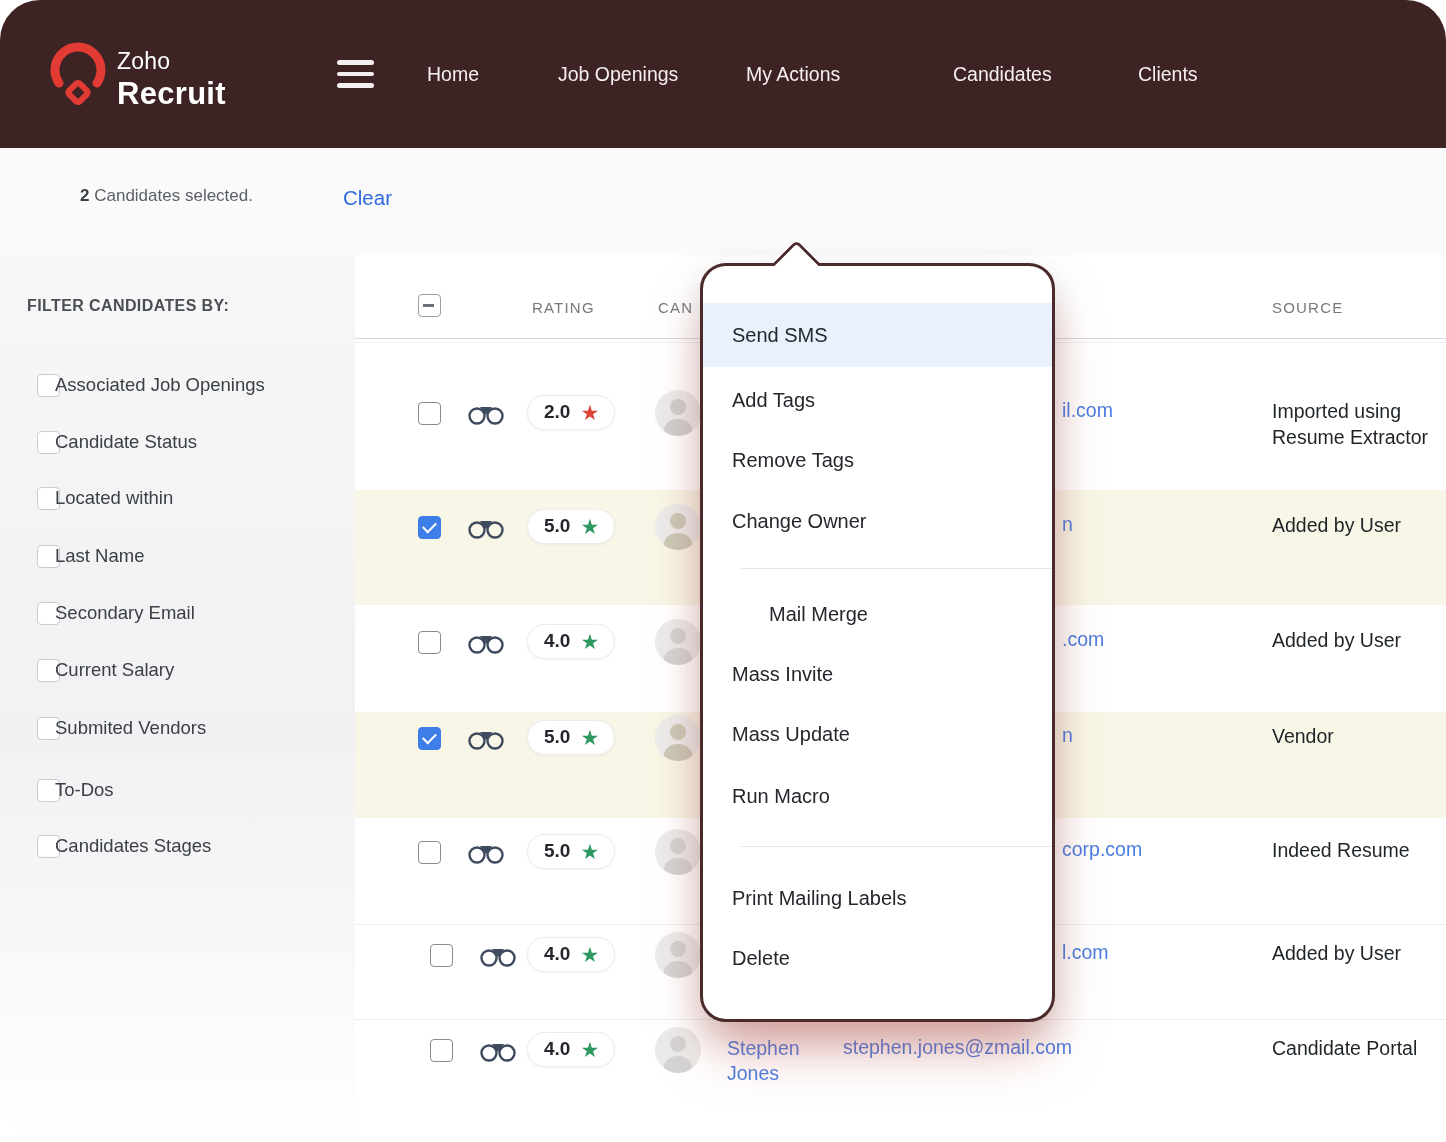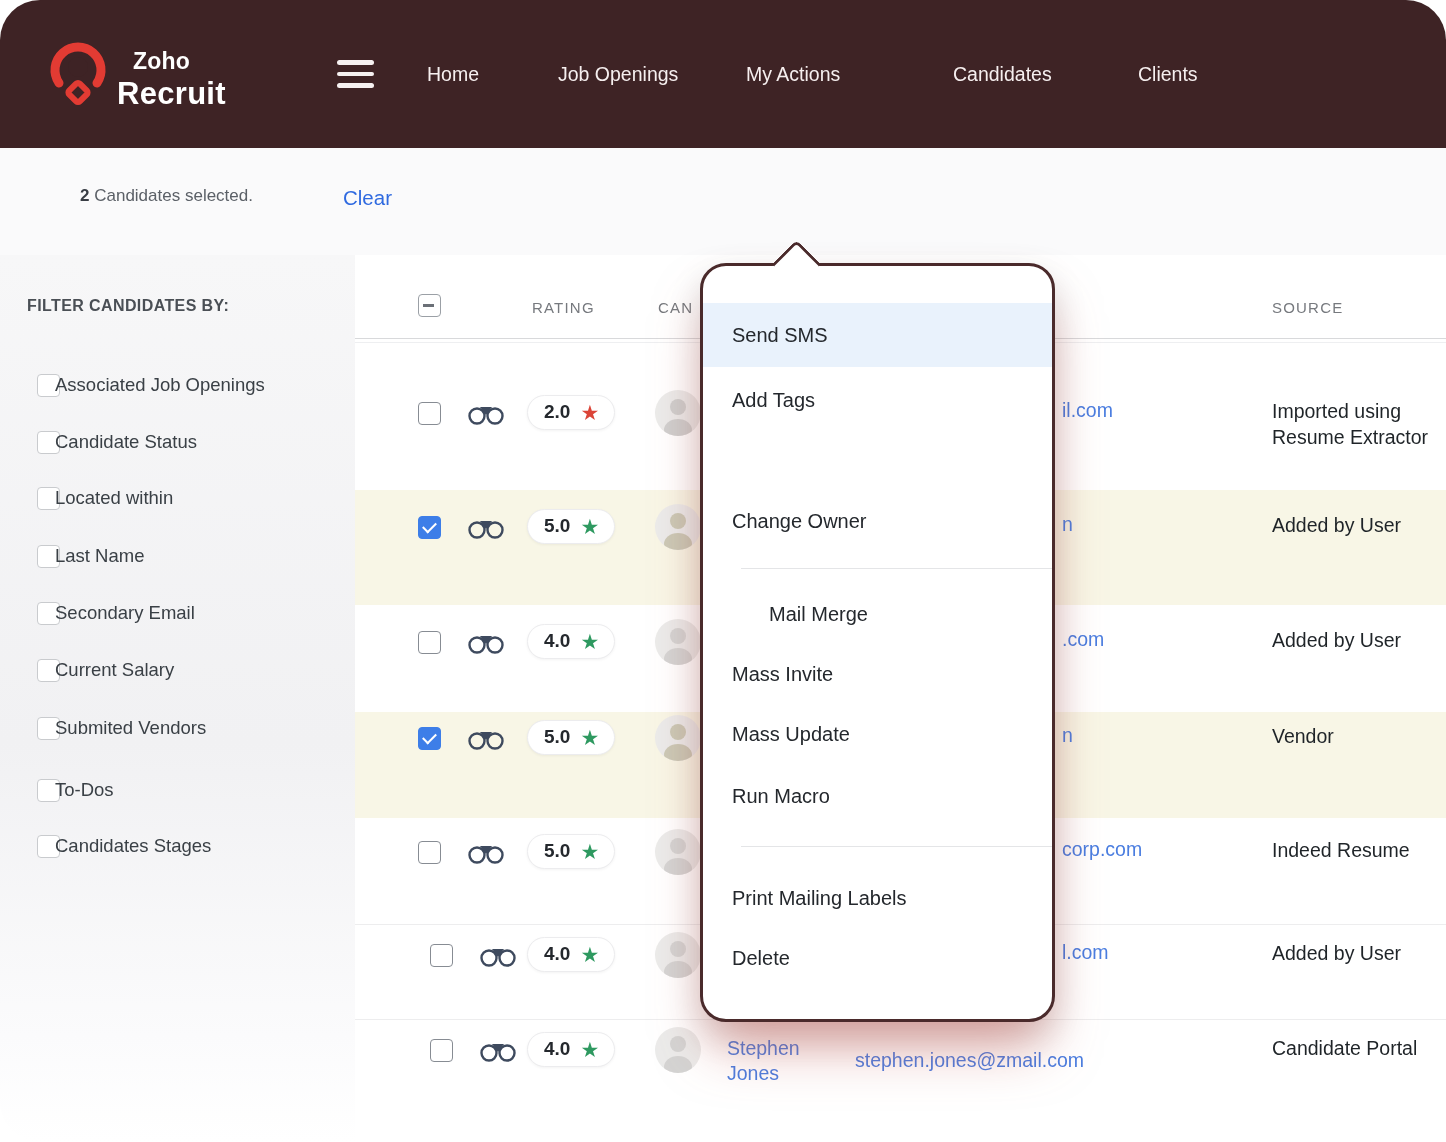--- a/index.html
+++ b/index.html
@@ -4,21 +4,21 @@
 <style>
   * { margin:0; padding:0; box-sizing:border-box; }
   html,body { background:#fff; }
   body { font-family:"Liberation Sans", sans-serif; }
   .app { position:relative; width:1446px; height:1142px; background:#fff; border-radius:40px; overflow:hidden; }
 
   
   .header { position:absolute; left:0; top:0; width:100%; height:148px; background:#3E2325; }
   .logo { position:absolute; left:46px; top:38px; width:64px; height:70px; }
   .brand { position:absolute; left:117px; top:48px; color:#fff; }
-  .brand .b1 { font-size:23px; font-weight:700; letter-spacing:.2px;margin-left:16px; }
+  .brand .b1 { font-size:23px; font-weight:400; letter-spacing:.2px; }
   .brand .b2 { font-size:31px; font-weight:700; letter-spacing:.3px; margin-top:1px; }
   .hamburger { position:absolute; left:337px; top:60px; width:37px; height:28px; cursor:pointer; }
   .hamburger span { display:block; width:37px; height:4.5px; background:#F6F1F1; border-radius:3px; margin-bottom:7px; }
   .nav { position:absolute; left:0; top:0; height:148px; width:100%; }
   .nav-item { position:absolute; top:0; height:148px; display:flex; align-items:center; color:#F6EFEF; font-size:19.5px; font-weight:500; cursor:pointer; }
   .nav-item:nth-child(1){ left:427px; } .nav-item:nth-child(2){ left:558px; }
   .nav-item:nth-child(3){ left:746px; } .nav-item:nth-child(4){ left:953px; }
   .nav-item:nth-child(5){ left:1138px;text-align:right; }
 
   
@@ -66,21 +66,21 @@
   .row.shift .cell-bino { left:124px; }
   .cell-bino svg { stroke:#3E4A5E; fill:none; stroke-width:2.4; }
   .cell-bino .tri { fill:#3E4A5E; stroke:none; }
   .pill { position:absolute; left:172px; top:calc(var(--pt) - 7px); display:inline-flex; align-items:center; gap:10px; padding:5px 15px 6px 16px; background:#fff; border:1px solid #ECECEE; border-radius:20px; box-shadow:0 1px 3px rgba(0,0,0,.05); }
   .pill .num { font-size:19px; font-weight:700; color:#24282D; }
   .pill .star { font-size:21px; line-height:1; }
   .avatar { position:absolute; left:300px; top:calc(var(--pt) - 12px); width:46px; height:46px; border-radius:50%; background:#EBEBEA; overflow:hidden; }
   .avatar svg { display:block; }
   .name-link { position:absolute; left:372px; top:calc(var(--pt) - 3px); width:95px; font-size:19.5px; line-height:1.3; color:#4A7DE0; cursor:pointer; }
   .email-link { position:absolute; left:707px; top:calc(var(--pt) - 3px); font-size:19.5px; color:#4A7DE0; cursor:pointer; white-space:nowrap; }
-  .r6 .email-link { left:500px;margin-top:13px; }
+  .r6 .email-link { left:488px; }
   .source { position:absolute; left:917px; top:calc(var(--pt) - 3px); width:168px; font-size:19.5px; line-height:1.33; color:#1F2428; }
 
   
   .menu { position:absolute; left:700px; top:263px; width:355px; height:759px; background:#fff;
           border:3px solid #4A2A2B; border-radius:26px; z-index:10;
           box-shadow:0 34px 55px -12px rgba(198,94,88,.55), 0 14px 34px rgba(0,0,0,.14); }
   .menu::before { content:''; position:absolute; top:-19px; left:76px; width:32px; height:32px; background:#fff;
           border-left:3px solid #4A2A2B; border-top:3px solid #4A2A2B; transform:rotate(45deg); border-top-left-radius:6px; }
   .menu-item { position:absolute; left:0; width:100%; height:64px; display:flex; align-items:center; padding-left:29px;
           font-size:20px; color:#24282D; font-weight:500; cursor:pointer; }
@@ -367,20 +367,21 @@
       </span>
       <span class="name-link">Stephen Jones</span>
       <span class="email-link">stephen.jones@zmail.com</span>
       <span class="source">Candidate Portal</span>
     </div>
   </section>
 
   <div class="menu">
     <div class="menu-item mi0 hl">Send SMS</div>
     <div class="menu-item mi1">Add Tags</div>
+    <div class="menu-item mi2">Remove Tags</div>
     <div class="menu-item mi3">Change Owner</div>
     <div class="menu-divider md0"></div>
     <div class="menu-item mi4">Mail Merge</div>
     <div class="menu-item mi5">Mass Invite</div>
     <div class="menu-item mi6">Mass Update</div>
     <div class="menu-item mi7">Run Macro</div>
     <div class="menu-divider md1"></div>
     <div class="menu-item mi8">Print Mailing Labels</div>
     <div class="menu-item mi9">Delete</div>
   </div>

